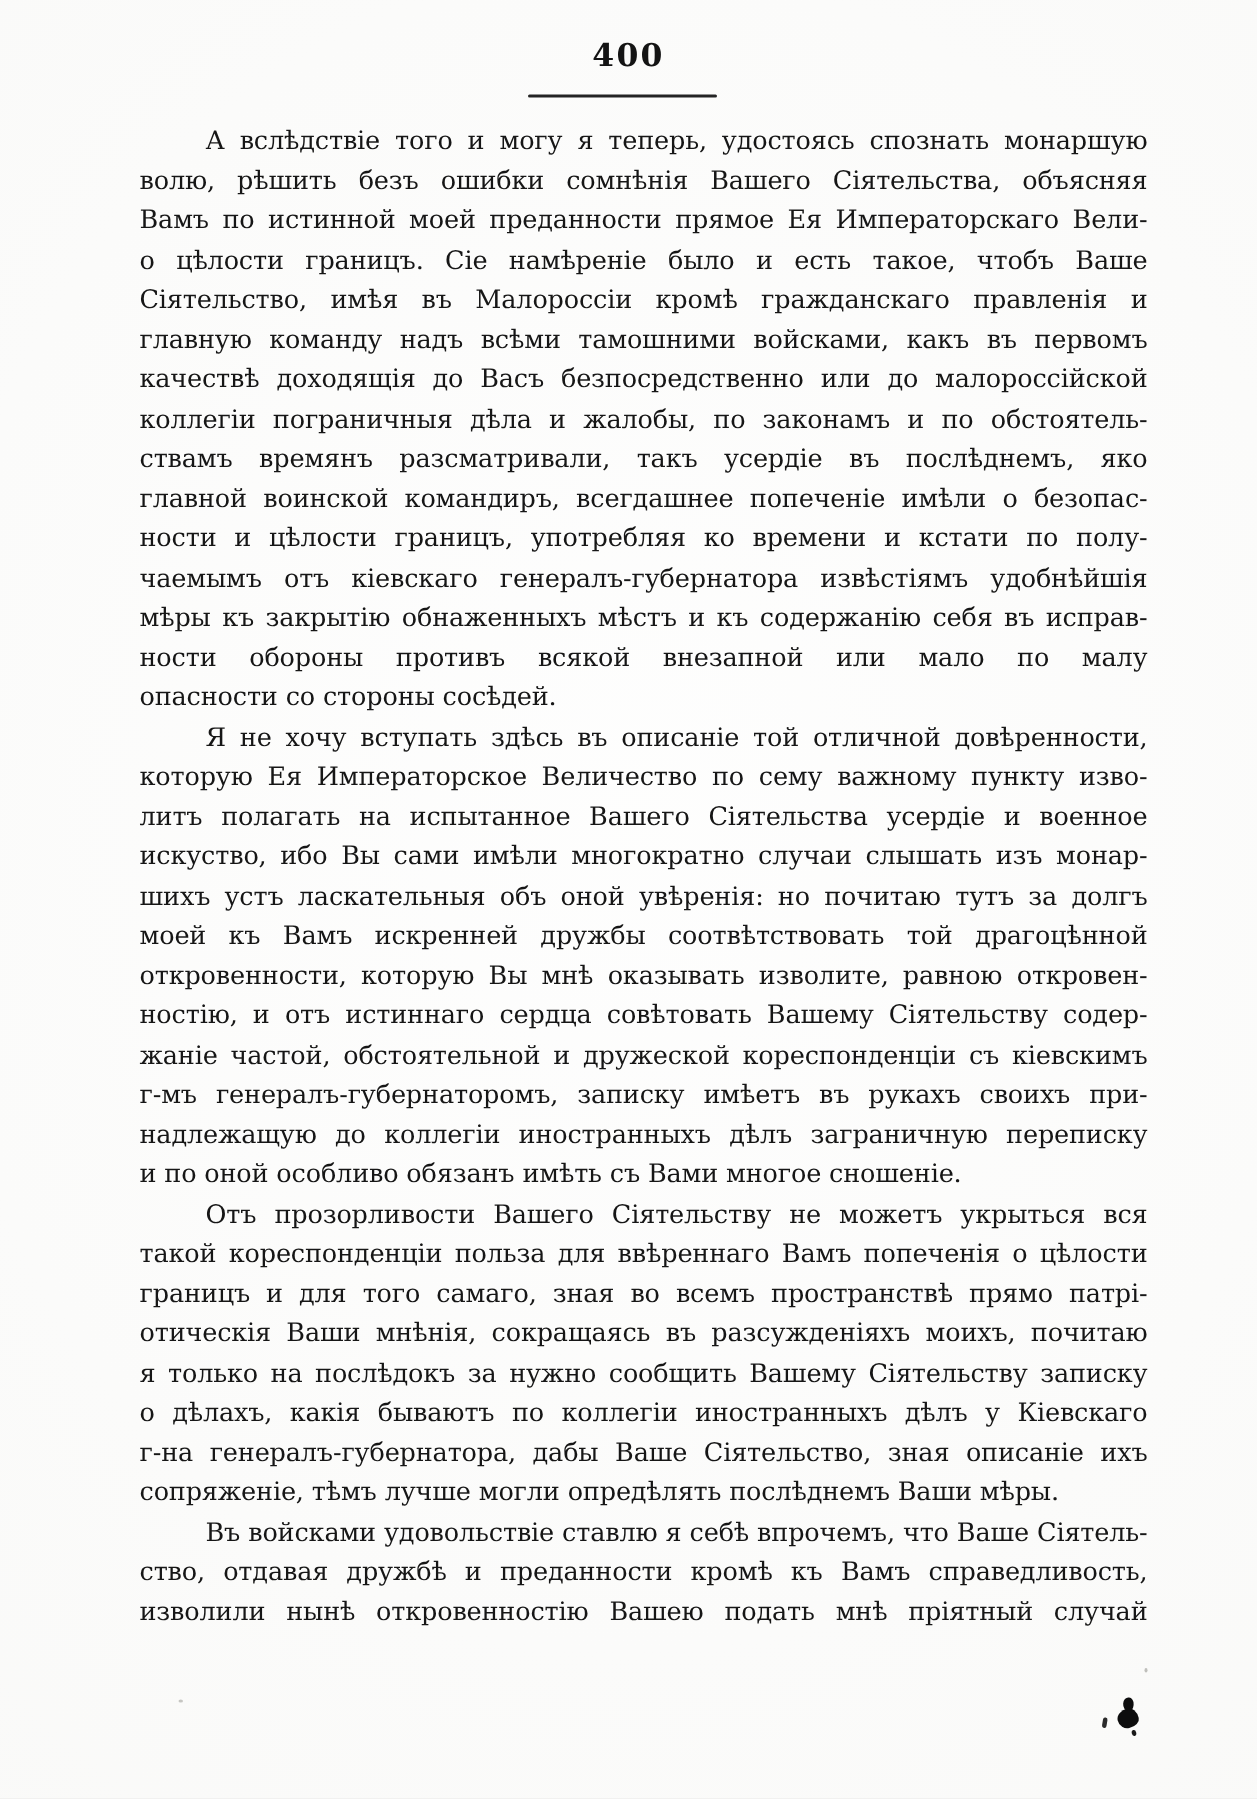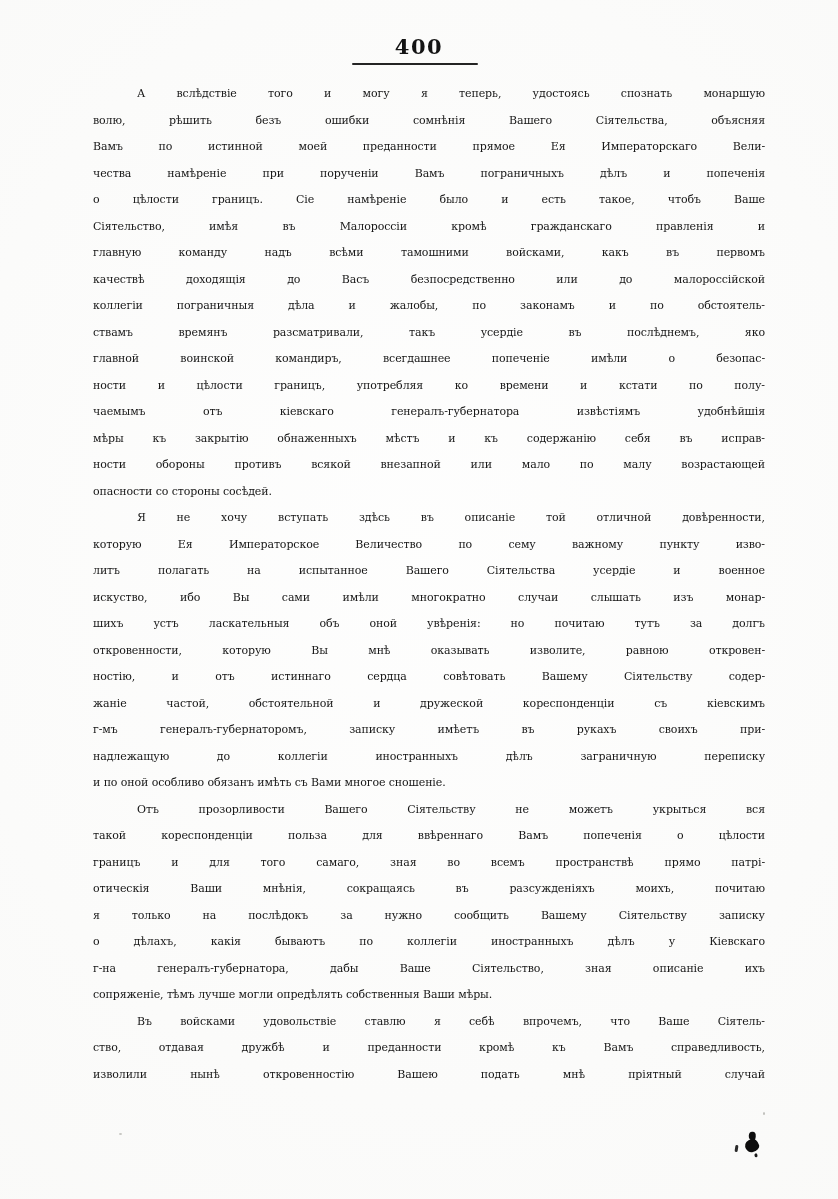--- a/index.html
+++ b/index.html
@@ -15,21 +15,21 @@
     margin: 0 auto;
     background: #fcfcfb;
     background-image:
       radial-gradient(ellipse 120% 100% at 50% 45%, rgba(255,255,255,0.6) 0%, rgba(240,240,237,0.35) 100%);
     overflow: hidden;
     font-family: "DejaVu Serif", "Liberation Serif", serif;
     color: #161616;
   }
   .page-header {
     position: absolute;
-    top: 34px;
+    top: 24px;
     left: 0;
     width: 100%;
     text-align: center;
   }
   .page-number {
     display: inline-block;
     font-size: 21px;
     font-weight: bold;
     letter-spacing: 1.5px;
     color: #141414;
@@ -46,21 +46,21 @@
   .text-block {
     position: absolute;
     left: 93px;
     top: 81px;
     width: 672px;
   }
   .para { margin: 0; padding: 0; }
   .line {
     height: 26.5px;
     line-height: 26.5px;
-    font-size: 11px;
+    font-size: 17px;
     white-space: nowrap;
     overflow: hidden;
     text-align: left;
     letter-spacing: -0.1px;
   }
   .line.j {
     white-space: normal;
     text-align: justify;
     text-align-last: justify;
   }
@@ -120,58 +120,58 @@
     <span class="page-number">400</span>
   </div>
   <div class="page-number-rule"></div>
 
   <div class="text-block">
 
     <div class="para">
       <div class="line j indent">А вслѣдствіе того и могу я теперь, удостоясь спознать монаршую</div>
       <div class="line j">волю, рѣшить безъ ошибки сомнѣнія Вашего Сіятельства, объясняя</div>
       <div class="line j">Вамъ по истинной моей преданности прямое Ея Императорскаго Вели-</div>
-      <div class="line j">чества намѣреніе при порученіи Вамъ пограничныхъ дѣлъ и попеченія</div>
       <div class="line j">о цѣлости границъ. Сіе намѣреніе было и есть такое, чтобъ Ваше</div>
       <div class="line j">Сіятельство, имѣя въ Малороссіи кромѣ гражданскаго правленія и</div>
       <div class="line j">главную команду надъ всѣми тамошними войсками, какъ въ первомъ</div>
       <div class="line j">качествѣ доходящія до Васъ безпосредственно или до малороссійской</div>
       <div class="line j">коллегіи пограничныя дѣла и жалобы, по законамъ и по обстоятель-</div>
       <div class="line j">ствамъ времянъ разсматривали, такъ усердіе въ послѣднемъ, яко</div>
       <div class="line j">главной воинской командиръ, всегдашнее попеченіе имѣли о безопас-</div>
       <div class="line j">ности и цѣлости границъ, употребляя ко времени и кстати по полу-</div>
       <div class="line j">чаемымъ отъ кіевскаго генералъ-губернатора извѣстіямъ удобнѣйшія</div>
       <div class="line j">мѣры къ закрытію обнаженныхъ мѣстъ и къ содержанію себя въ исправ-</div>
       <div class="line j">ности обороны противъ всякой внезапной или мало по малу возрастающей</div>
       <div class="line">опасности со стороны сосѣдей.</div>
     </div>
 
     <div class="para">
       <div class="line j indent">Я не хочу вступать здѣсь въ описаніе той отличной довѣренности,</div>
       <div class="line j">которую Ея Императорское Величество по сему важному пункту изво-</div>
       <div class="line j">литъ полагать на испытанное Вашего Сіятельства усердіе и военное</div>
       <div class="line j">искуство, ибо Вы сами имѣли многократно случаи слышать изъ монар-</div>
       <div class="line j">шихъ устъ ласкательныя объ оной увѣренія: но почитаю тутъ за долгъ</div>
+      <div class="line j">моей къ Вамъ искренней дружбы соотвѣтствовать той драгоцѣнной</div>
       <div class="line j">откровенности, которую Вы мнѣ оказывать изволите, равною откровен-</div>
       <div class="line j">ностію, и отъ истиннаго сердца совѣтовать Вашему Сіятельству содер-</div>
       <div class="line j">жаніе частой, обстоятельной и дружеской кореспонденціи съ кіевскимъ</div>
       <div class="line j">г-мъ генералъ-губернаторомъ, записку имѣетъ въ рукахъ своихъ при-</div>
       <div class="line j">надлежащую до коллегіи иностранныхъ дѣлъ заграничную переписку</div>
       <div class="line">и по оной особливо обязанъ имѣть съ Вами многое сношеніе.</div>
     </div>
 
     <div class="para">
       <div class="line j indent">Отъ прозорливости Вашего Сіятельству не можетъ укрыться вся</div>
       <div class="line j">такой кореспонденціи польза для ввѣреннаго Вамъ попеченія о цѣлости</div>
       <div class="line j">границъ и для того самаго, зная во всемъ пространствѣ прямо патрі-</div>
       <div class="line j">отическія Ваши мнѣнія, сокращаясь въ разсужденіяхъ моихъ, почитаю</div>
       <div class="line j">я только на послѣдокъ за нужно сообщить Вашему Сіятельству записку</div>
       <div class="line j">о дѣлахъ, какія бываютъ по коллегіи иностранныхъ дѣлъ у Кіевскаго</div>
       <div class="line j">г-на генералъ-губернатора, дабы Ваше Сіятельство, зная описаніе ихъ</div>
-      <div class="line">сопряженіе, тѣмъ лучше могли опредѣлять собственныя Ваши мѣры.</div>
+      <div class="line">сопряженіе, тѣмъ лучше могли опредѣлять послѣднемъ Ваши мѣры.</div>
     </div>
 
     <div class="para">
       <div class="line j indent">Въ войсками удовольствіе ставлю я себѣ впрочемъ, что Ваше Сіятель-</div>
       <div class="line j">ство, отдавая дружбѣ и преданности кромѣ къ Вамъ справедливость,</div>
       <div class="line j">изволили нынѣ откровенностію Вашею подать мнѣ пріятный случай</div>
     </div>
 
   </div>
 

